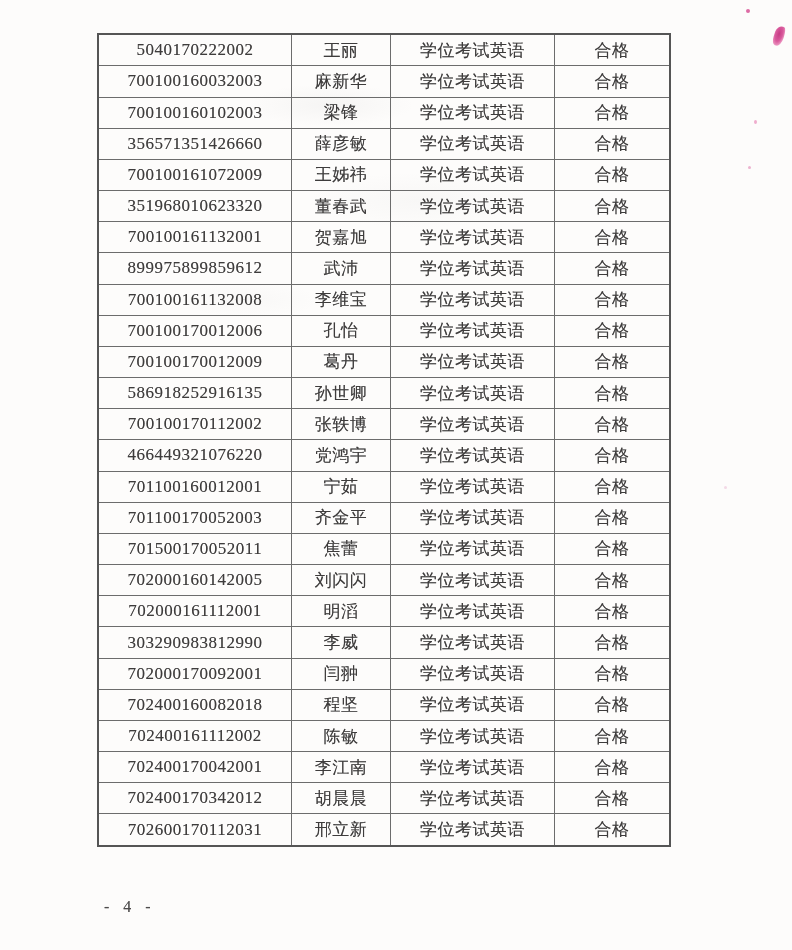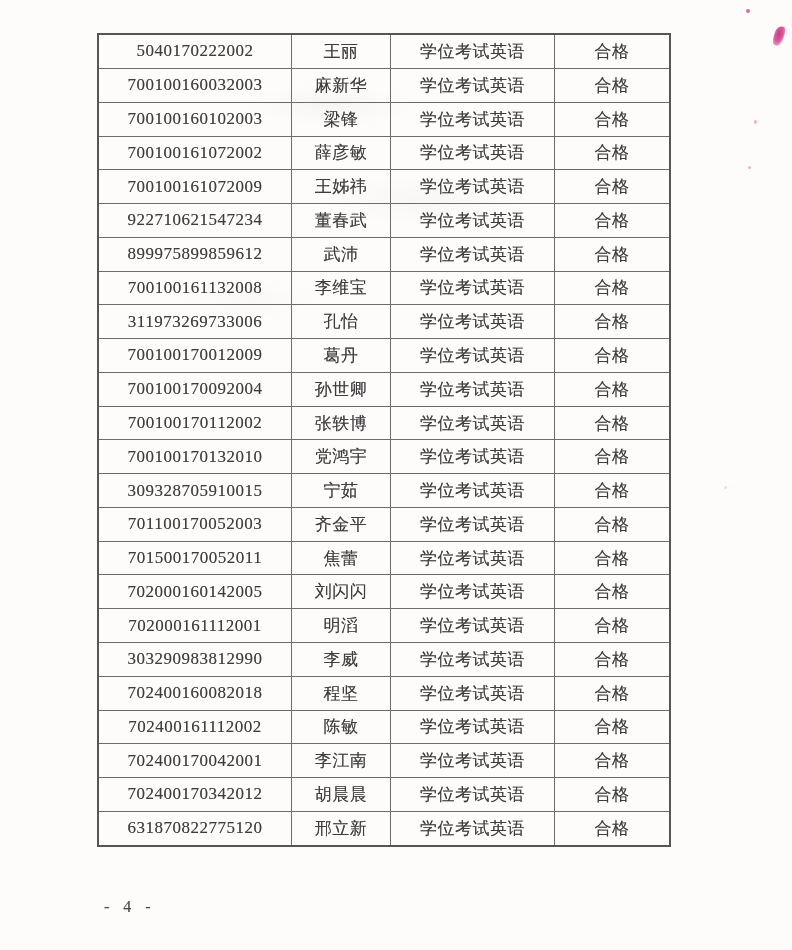--- a/index.html
+++ b/index.html
@@ -135,81 +135,87 @@
           <td class="col-subject">学位考试英语</td>
           <td class="col-result">合格</td>
         </tr>
         <tr>
           <td class="col-id">700100160102003</td>
           <td class="col-name">梁锋</td>
           <td class="col-subject">学位考试英语</td>
           <td class="col-result">合格</td>
         </tr>
         <tr>
-          <td class="col-id">700100161072002</td>
+          <td class="col-id">356571351426660</td>
           <td class="col-name">薛彦敏</td>
           <td class="col-subject">学位考试英语</td>
           <td class="col-result">合格</td>
         </tr>
         <tr>
           <td class="col-id">700100161072009</td>
           <td class="col-name">王姊祎</td>
           <td class="col-subject">学位考试英语</td>
           <td class="col-result">合格</td>
         </tr>
         <tr>
-          <td class="col-id">922710621547234</td>
+          <td class="col-id">351968010623320</td>
           <td class="col-name">董春武</td>
+          <td class="col-subject">学位考试英语</td>
+          <td class="col-result">合格</td>
+        </tr>
+        <tr>
+          <td class="col-id">700100161132001</td>
+          <td class="col-name">贺嘉旭</td>
           <td class="col-subject">学位考试英语</td>
           <td class="col-result">合格</td>
         </tr>
         <tr>
           <td class="col-id">899975899859612</td>
           <td class="col-name">武沛</td>
           <td class="col-subject">学位考试英语</td>
           <td class="col-result">合格</td>
         </tr>
         <tr>
           <td class="col-id">700100161132008</td>
           <td class="col-name">李维宝</td>
           <td class="col-subject">学位考试英语</td>
           <td class="col-result">合格</td>
         </tr>
         <tr>
-          <td class="col-id">311973269733006</td>
+          <td class="col-id">700100170012006</td>
           <td class="col-name">孔怡</td>
           <td class="col-subject">学位考试英语</td>
           <td class="col-result">合格</td>
         </tr>
         <tr>
           <td class="col-id">700100170012009</td>
           <td class="col-name">葛丹</td>
           <td class="col-subject">学位考试英语</td>
           <td class="col-result">合格</td>
         </tr>
         <tr>
-          <td class="col-id">700100170092004</td>
+          <td class="col-id">586918252916135</td>
           <td class="col-name">孙世卿</td>
           <td class="col-subject">学位考试英语</td>
           <td class="col-result">合格</td>
         </tr>
         <tr>
           <td class="col-id">700100170112002</td>
           <td class="col-name">张轶博</td>
           <td class="col-subject">学位考试英语</td>
           <td class="col-result">合格</td>
         </tr>
         <tr>
-          <td class="col-id">700100170132010</td>
+          <td class="col-id">466449321076220</td>
           <td class="col-name">党鸿宇</td>
           <td class="col-subject">学位考试英语</td>
           <td class="col-result">合格</td>
         </tr>
         <tr>
-          <td class="col-id">309328705910015</td>
+          <td class="col-id">701100160012001</td>
           <td class="col-name">宁茹</td>
           <td class="col-subject">学位考试英语</td>
           <td class="col-result">合格</td>
         </tr>
         <tr>
           <td class="col-id">701100170052003</td>
           <td class="col-name">齐金平</td>
           <td class="col-subject">学位考试英语</td>
           <td class="col-result">合格</td>
         </tr>
@@ -231,20 +237,26 @@
           <td class="col-subject">学位考试英语</td>
           <td class="col-result">合格</td>
         </tr>
         <tr>
           <td class="col-id">303290983812990</td>
           <td class="col-name">李威</td>
           <td class="col-subject">学位考试英语</td>
           <td class="col-result">合格</td>
         </tr>
         <tr>
+          <td class="col-id">702000170092001</td>
+          <td class="col-name">闫翀</td>
+          <td class="col-subject">学位考试英语</td>
+          <td class="col-result">合格</td>
+        </tr>
+        <tr>
           <td class="col-id">702400160082018</td>
           <td class="col-name">程坚</td>
           <td class="col-subject">学位考试英语</td>
           <td class="col-result">合格</td>
         </tr>
         <tr>
           <td class="col-id">702400161112002</td>
           <td class="col-name">陈敏</td>
           <td class="col-subject">学位考试英语</td>
           <td class="col-result">合格</td>
@@ -255,21 +267,21 @@
           <td class="col-subject">学位考试英语</td>
           <td class="col-result">合格</td>
         </tr>
         <tr>
           <td class="col-id">702400170342012</td>
           <td class="col-name">胡晨晨</td>
           <td class="col-subject">学位考试英语</td>
           <td class="col-result">合格</td>
         </tr>
         <tr>
-          <td class="col-id">631870822775120</td>
+          <td class="col-id">702600170112031</td>
           <td class="col-name">邢立新</td>
           <td class="col-subject">学位考试英语</td>
           <td class="col-result">合格</td>
         </tr>
       </tbody>
   </table>
 
   <div class="footer-page-number">- 4 -</div>
 
   <div class="ink-dot"></div>

